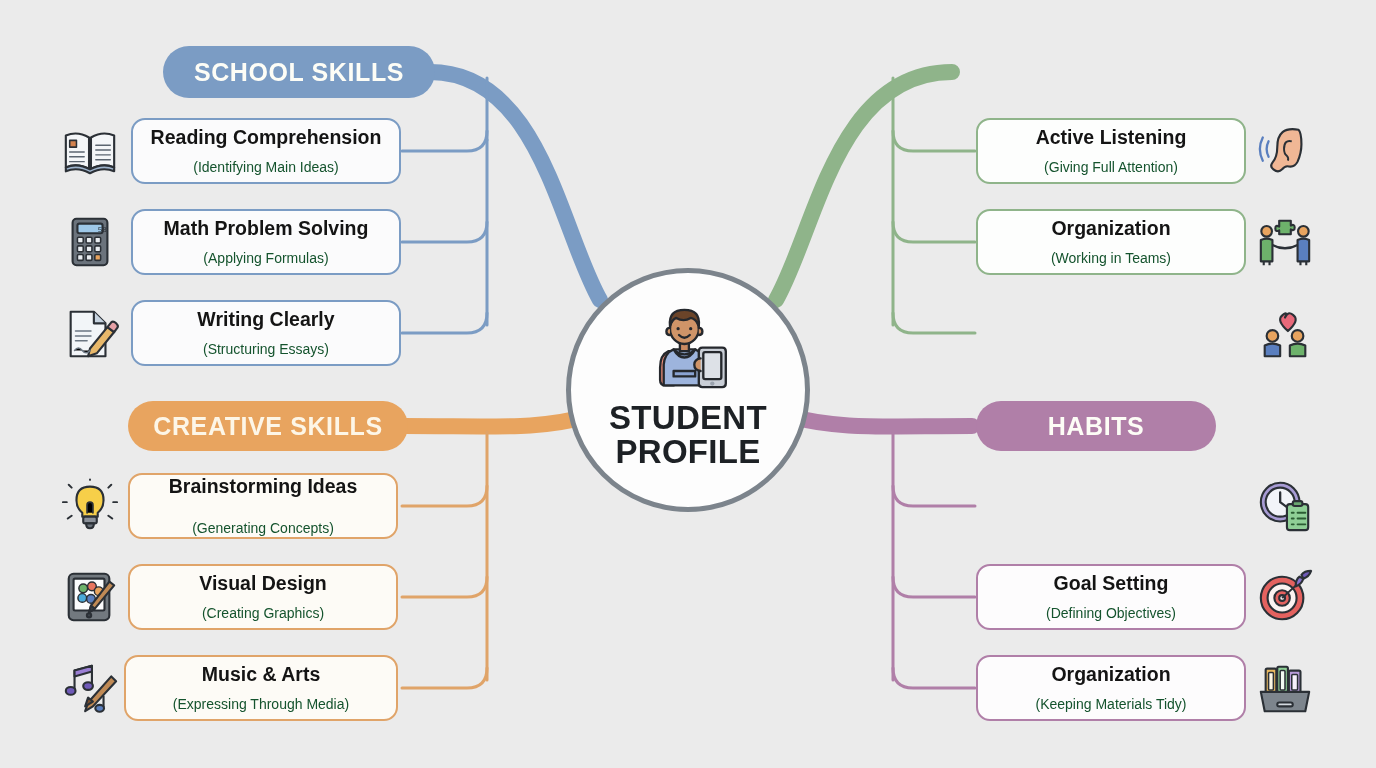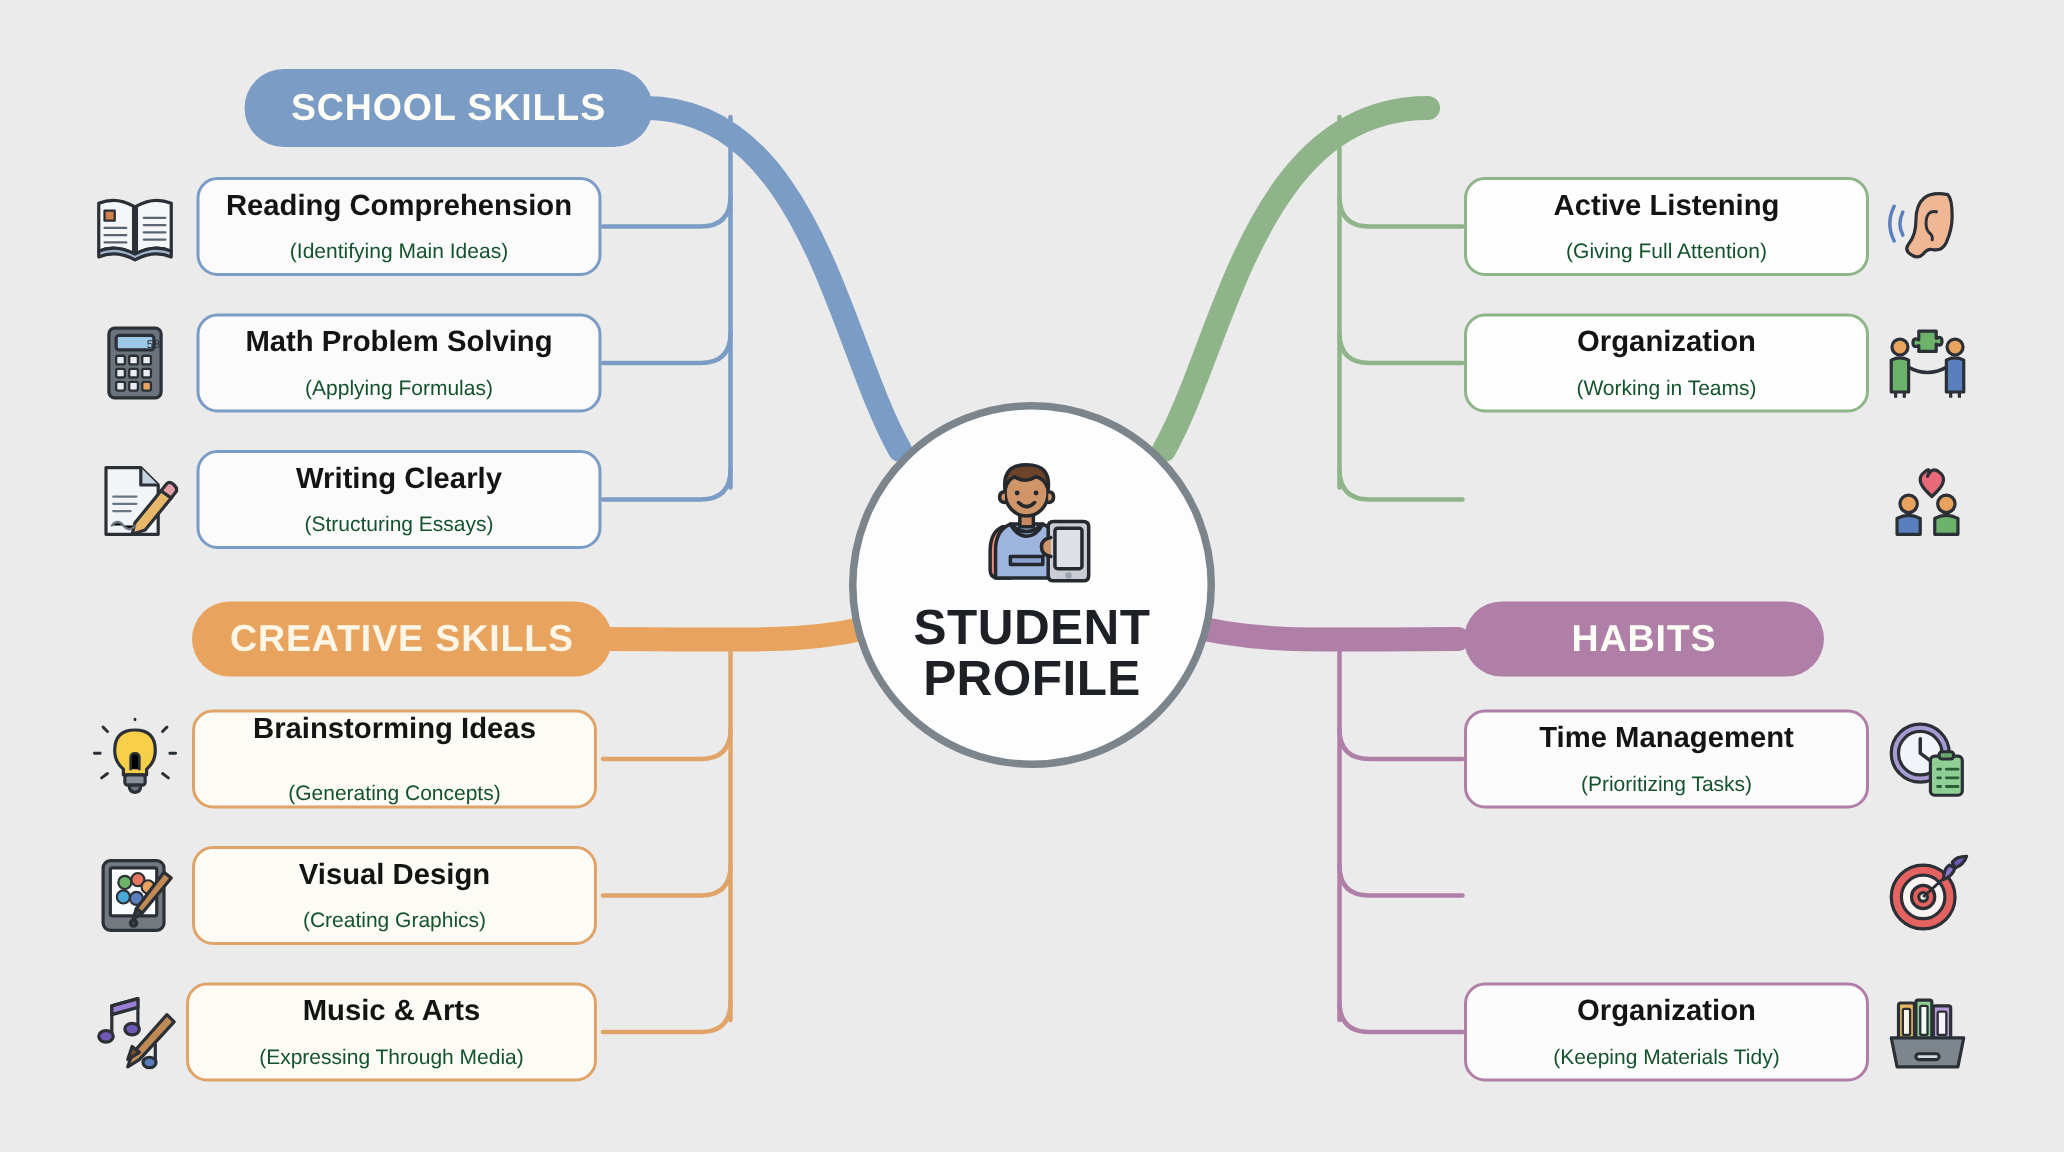--- a/index.html
+++ b/index.html
@@ -166,23 +166,23 @@
 
   <div class="card people" style="left:976px; top:118px; width:270px; height:66px;">
     <div class="title">Active Listening</div>
     <div class="sub">(Giving Full Attention)</div>
   </div>
   <div class="card people" style="left:976px; top:209px; width:270px; height:66px;">
     <div class="title">Organization</div>
     <div class="sub">(Working in Teams)</div>
   </div>
 
-  <div class="card habits" style="left:976px; top:473px; width:270px; height:66px;">
-    <div class="title">Time Management</div>
-    <div class="sub">(Prioritizing Tasks)</div>
+  <div class="card habits" style="left:976px; top:564px; width:270px; height:66px;">
+    <div class="title">Goal Setting</div>
+    <div class="sub">(Defining Objectives)</div>
   </div>
   <div class="card habits" style="left:976px; top:655px; width:270px; height:66px;">
     <div class="title">Organization</div>
     <div class="sub">(Keeping Materials Tidy)</div>
   </div>
 
   <div class="hub" style="left:566px; top:268px;">
     <svg viewBox="0 0 120 110" style="width:108px;height:99px;">
       <g stroke="#25282d" stroke-width="2.6" stroke-linejoin="round" stroke-linecap="round">
 

